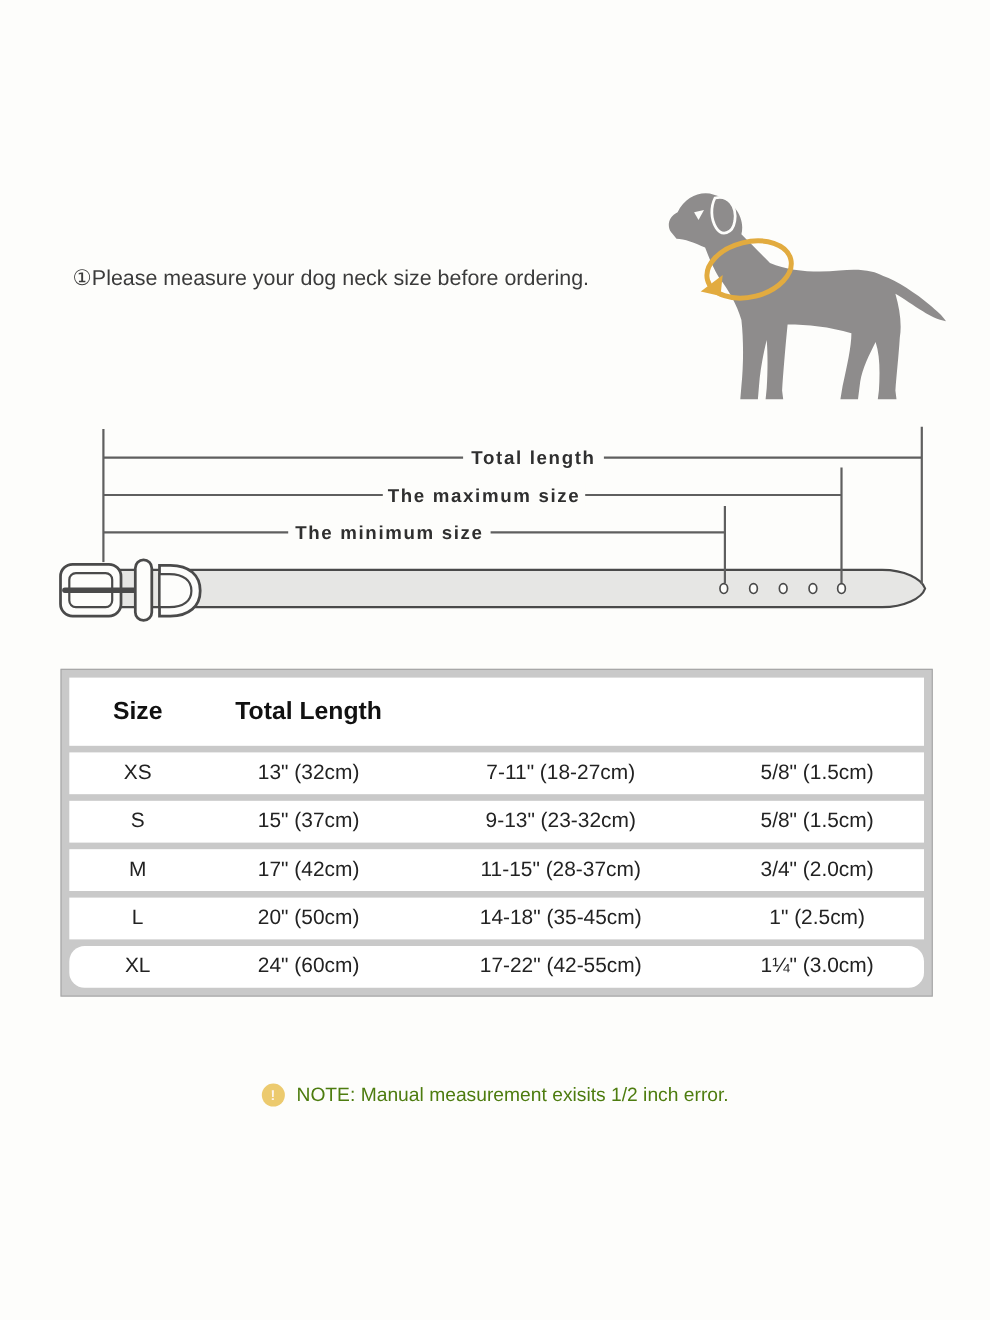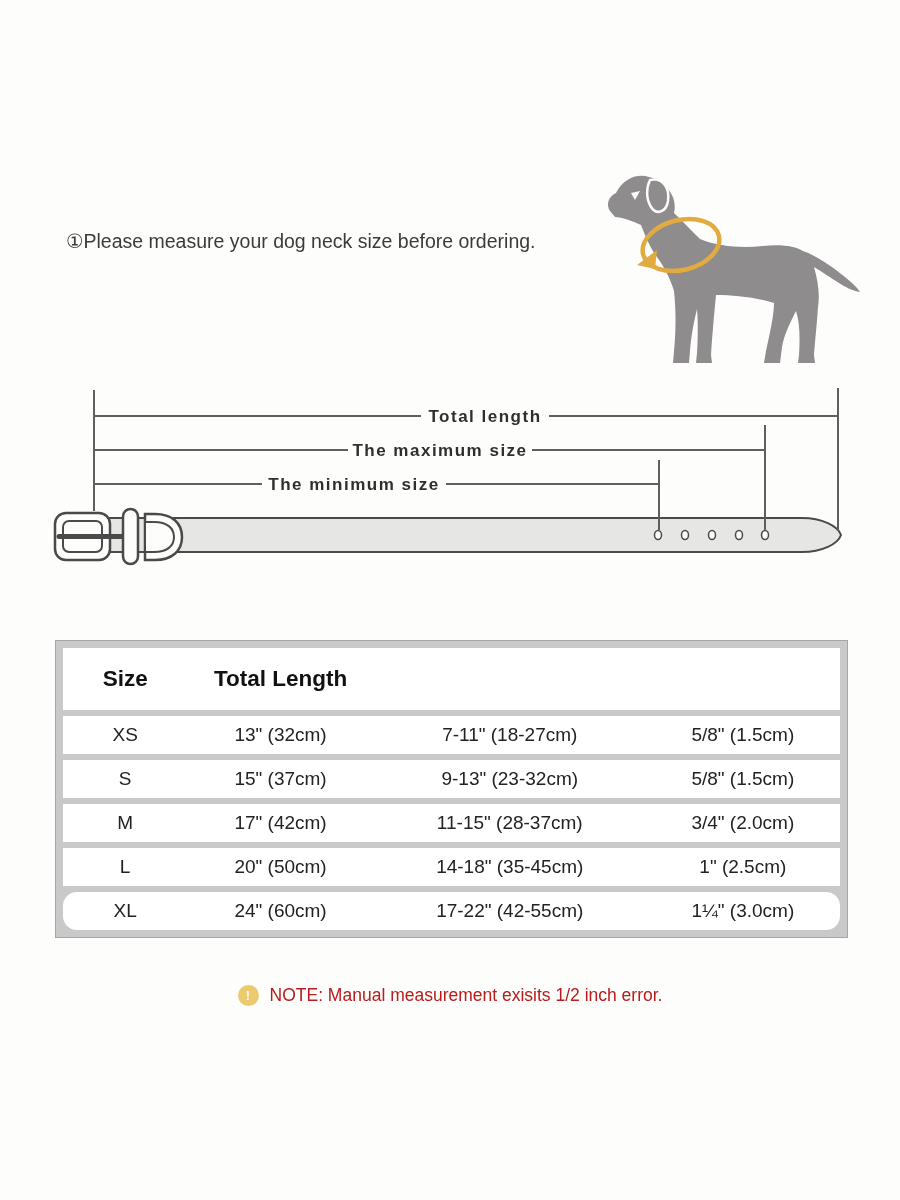--- a/index.html
+++ b/index.html
@@ -4,56 +4,56 @@
 <style>
   * { margin:0; padding:0; box-sizing:border-box; }
   html,body { background:#e8e8e8; }
   .page {
     position:relative; width:900px; height:1200px; margin:0 auto;
     background:#fdfdfb; overflow:hidden;
     font-family:"Liberation Sans","DejaVu Sans",sans-serif; color:#333;
   }
   
   .instructions {
-    position:absolute; left:66px; top:226px; width:486px;
+    position:absolute; left:66px; top:238px; width:486px;
     font-size:19.5px; line-height:31px; color:#3b3b3b;
   }
   .instr-line { padding-left:22px; text-indent:-22px; }
   
   .dog-wrap { position:absolute; left:593px; top:163px; width:272px; height:212px; }
   .diagram-wrap { position:absolute; left:50px; top:385px; width:810px; height:195px; }
   svg text.dim-label {
     font-family:"Liberation Sans","DejaVu Sans",sans-serif;
     font-size:17px; font-weight:bold; letter-spacing:1.5px; fill:#2f2f2f;
   }
   
   .size-table {
     position:absolute; left:55px; top:608px; width:793px;
-    background:#c9c9c9; border:1px solid #a5a5a5; padding:7px;margin-top:32px;
+    background:#c9c9c9; border:1px solid #a5a5a5; padding:7px;
   }
   .t-row {
     display:grid; grid-template-columns:16% 24% 35% 25%;
     align-items:center; background:#fff; margin-bottom:6px;
   }
   .t-row:last-child { margin-bottom:0;border-radius:14px; }
   .t-row.t-header { height:62px; }
   .t-row.t-data { height:38px; }
   .t-cell { text-align:center; font-size:19px; color:#222; }
   .t-header .t-cell { font-size:22.5px; font-weight:bold; color:#111; }
   
   .note-row {
     position:absolute; left:0; top:985px; width:900px;
     display:flex; align-items:center; justify-content:center; gap:11px;
   }
   .note-icon {
     width:21px; height:21px; border-radius:50%; background:#ecca6e;
     color:#fdf4ec; font-size:13px; font-weight:bold;
     display:flex; align-items:center; justify-content:center; flex:0 0 auto;
   }
-  .note-text { font-size:17.5px; color:#b91c1c; }
+  .note-text { font-size:17.5px; color:#4d7c0f; }
 </style>
 </head>
 <body>
 
 <div class="page">
 
   <div class="instructions">
     <div class="instr-line">①Please measure your dog neck size before ordering.</div>
   </div>
 

